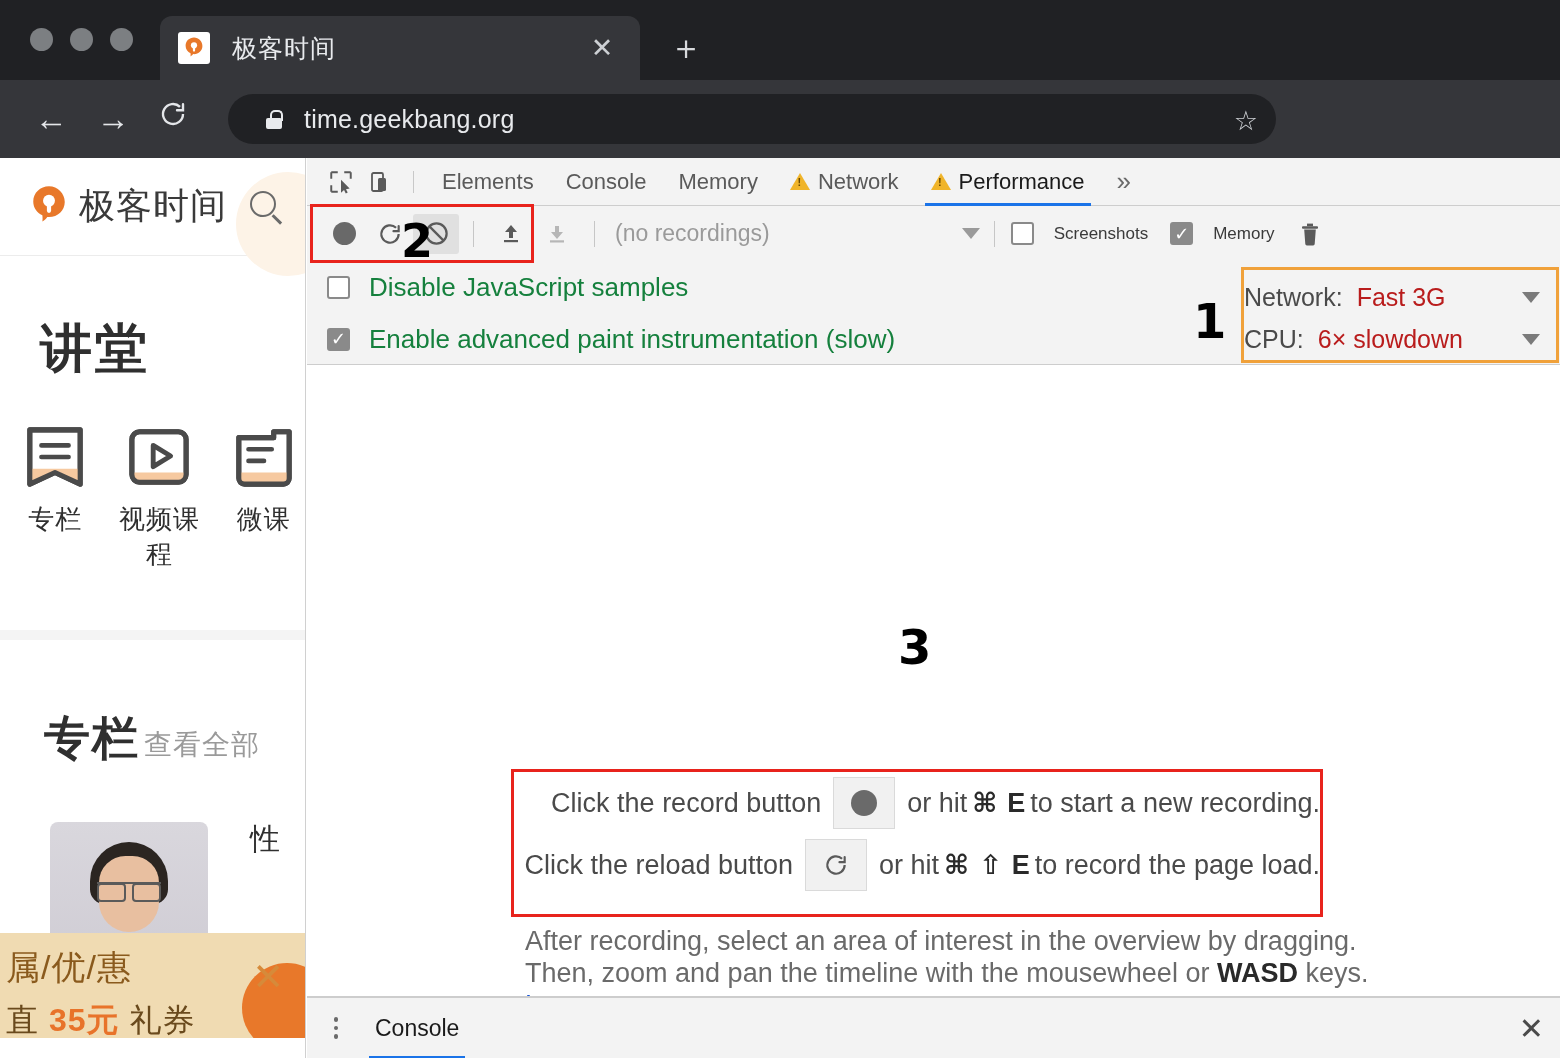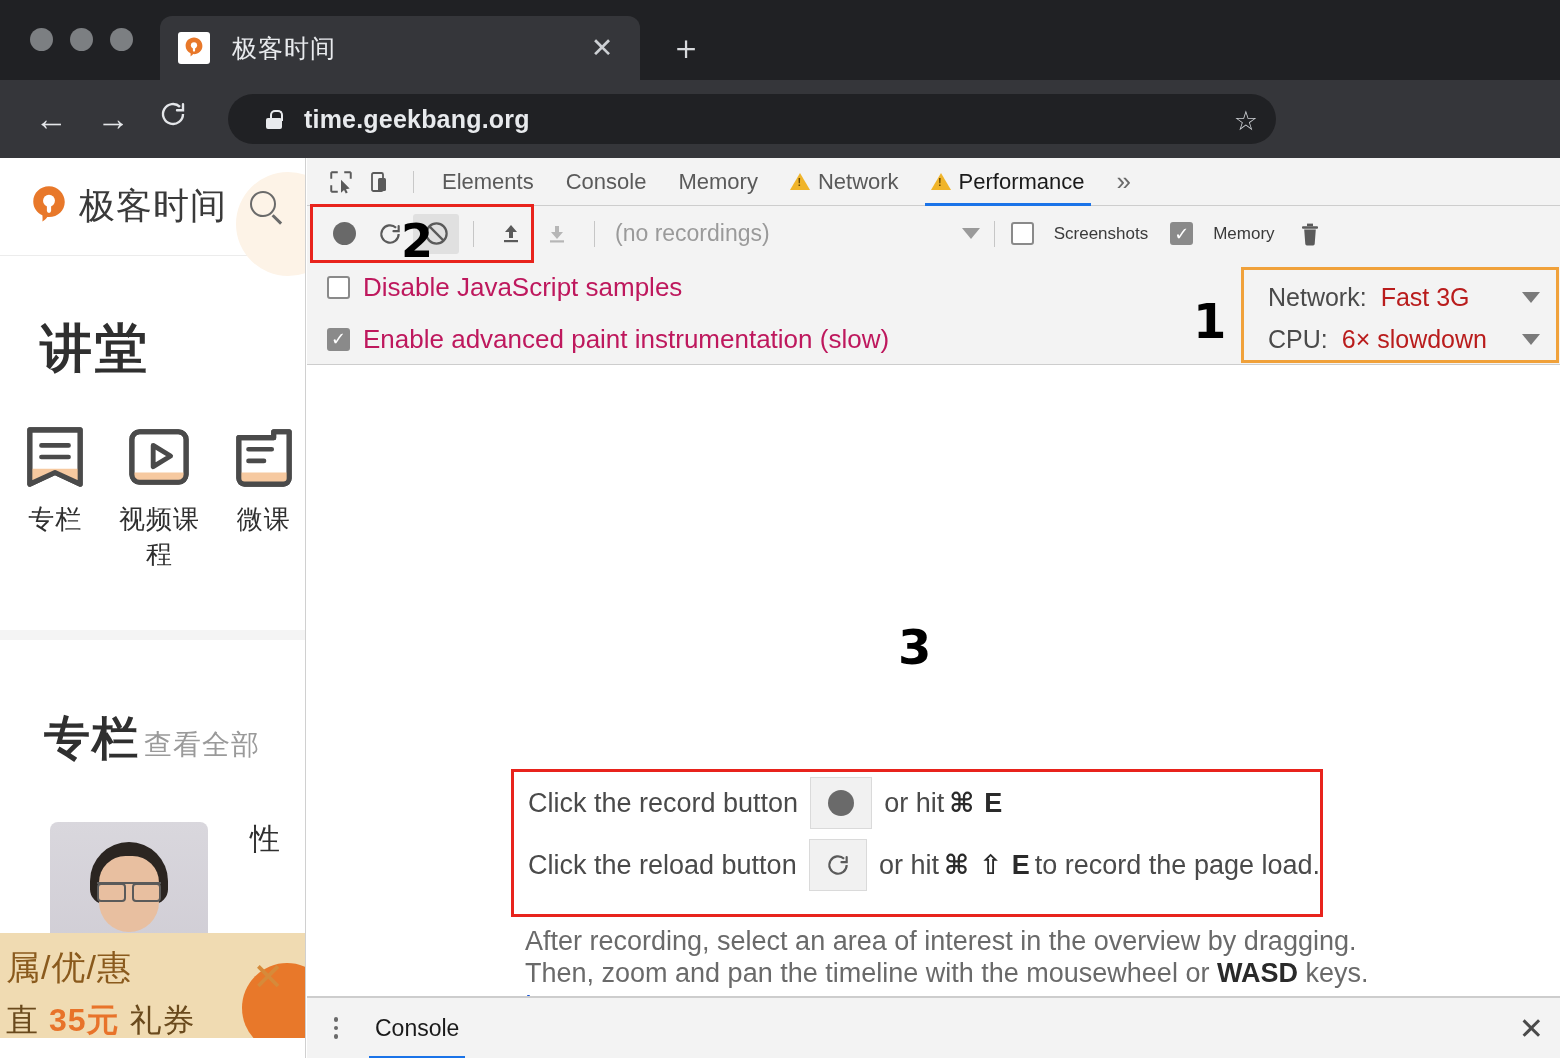--- a/index.html
+++ b/index.html
@@ -56,21 +56,21 @@
   }
   .lock-icon { width: 16px; height: 19px; position: relative; flex: none; margin-left: 16px;}
   .lock-icon::before {
     content:""; position:absolute; left:0; bottom:0; width:16px; height:11px;
     background:#e8eaed; border-radius: 2px;
   }
   .lock-icon::after {
     content:""; position:absolute; left:3.5px; top:0; width:9px; height:9px;
     border: 2.4px solid #e8eaed; border-bottom:none; border-radius: 5px 5px 0 0;
   }
-  .omnibox-url { margin-left: 22px; color:#e8eaed; font-size: 25px; letter-spacing: .2px; font-weight: bold; }
+  .omnibox-url { margin-left: 22px; color:#e8eaed; font-size: 25px; letter-spacing: .2px; }
   .star-btn { position:absolute; right: 18px; top: 11px; font-size: 27px; color:#cdd0d4; }
 
   .incognito-label { position:absolute; left: 1308px; top: 96px; color:#e8eaed; font-size: 25px; }
   .incognito-badge {
     position:absolute; left: 1432px; top: 99px; width: 42px; height: 42px;
     border-radius: 50%; background: #e8eaed; display:flex; align-items:center; justify-content:center;
   }
   .kebab-chrome { position:absolute; left: 1508px; top: 98px; width: 24px; height: 42px; }
   .kebab-chrome i { display:block; width: 5px; height:5px; border-radius:50%; background:#cdd0d4; margin: 0 auto 5px; }
 
@@ -177,38 +177,38 @@
   }
   .chk.checked { background:#8a8a8a; border-color:#8a8a8a; }
   .chk.checked::after { content:"✓"; color:#fff; font-size:18px; line-height:1; }
   .chk-label { font-size: 17px; color:#3a3a3a; margin-left: 20px; }
   .gear { color:#d4342a; font-size: 30px; }
 
   .dt-settings {
     height: 104px; background:#f3f3f3; border-bottom:1px solid #cdcdcd; position:relative;
   }
   .set-row { display:flex; align-items:center; padding-left: 20px; height:52px; }
-  .set-label { font-size: 26px; color:#be185d; margin-left: 13px; }
+  .set-label { font-size: 26px; color:#15803d; margin-left: 19px; }
 
   .throttle-box {
     position:absolute; right: 190px; top: 6px; width: 318px; height: 96px;
     border: 3px solid #f0a13a; padding: 6px 0 0 0;
   }
-  .thr-row { display:flex; align-items:center; height: 42px; padding-left: 24px; font-size: 25px; color:#3a3a3a;justify-content:space-between; }
+  .thr-row { display:flex; align-items:center; height: 42px; padding-left: 0; font-size: 25px; color:#3a3a3a;justify-content:space-between; }
   .thr-key { color:#4a4a4a; }
   .thr-val { margin-left: 14px; color:#b91c1c; }
   .thr-caret { width:0;height:0;border-left:9px solid transparent;border-right:9px solid transparent;border-top:11px solid #7a7a7a; margin-left: auto; margin-right: 16px;}
 
   .dt-main { position:relative; height: 582px; background:#ffffff; }
 
   .hint-box {
     position:absolute; left: 204px; top: 404px; width: 812px; height: 148px;
     border: 3px solid #e8231c;
   }
-  .hint-line { display:flex; align-items:center; height: 62px; padding-left: 14px; font-size: 27px; color:#4a4a4a; white-space:nowrap;}
+  .hint-line { display:flex; align-items:center; height: 62px; padding-left: 8px; font-size: 27px; color:#4a4a4a; white-space:nowrap;justify-content:flex-end;}
   .hint-btn {
     width: 62px; height: 52px; background:#f1f1f1; border:1px solid #dadada;
     display:flex; align-items:center; justify-content:center; margin: 0 12px;
   }
   .hint-btn .dot { width: 26px; height:26px; border-radius:50%; background:#6a6a6a; }
   .kbd { font-weight: 700; color:#2a2a2a; margin: 0 5px; }
 
   .after-text {
     position:absolute; left: 218px; top: 560px; font-size: 27px; color:#6a6a6a; line-height: 1.19;
     white-space: nowrap;
@@ -511,20 +511,21 @@
 
       <div class="hint-box">
         <div class="hint-line">
           <span>Click the record button</span>
           <span class="hint-btn">
               <span class="dot"></span>
             </span>
           <span>or hit</span>
           <span class="kbd">⌘</span>
           <span class="kbd">E</span>
+          <span>to start a new recording.</span>
         </div>
         <div class="hint-line">
           <span>Click the reload button</span>
           <span class="hint-btn">
             <svg width="26" height="26" viewBox="0 0 24 24" fill="none" stroke="#5a5a5a" stroke-width="2">
               <path d="M20 12a8 8 0 1 1-2.4-5.7"></path>
                 <path d="M20 4.6V9.4h-4.8" stroke-linecap="round"></path>
             </svg>
           </span>
           <span>or hit</span>

